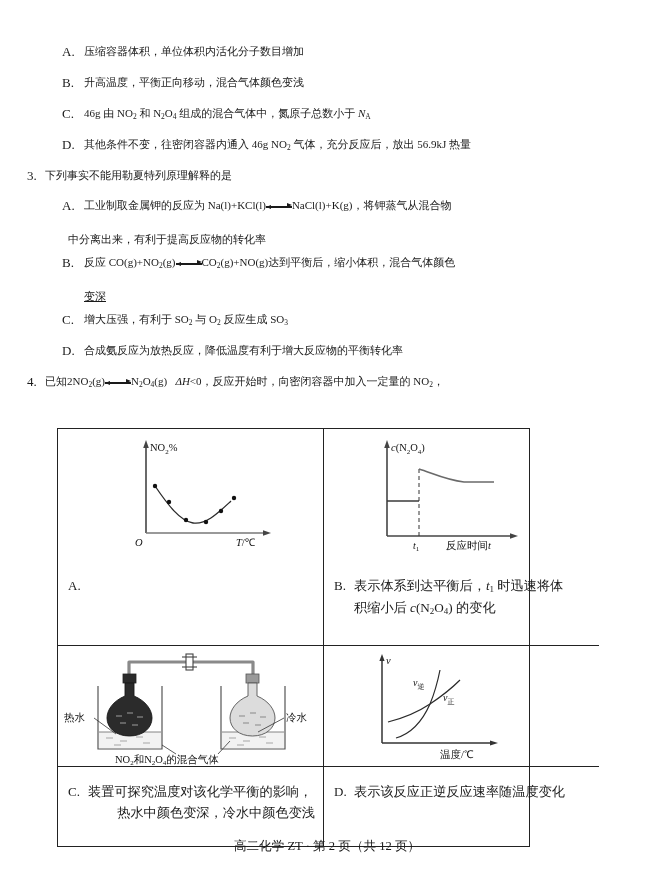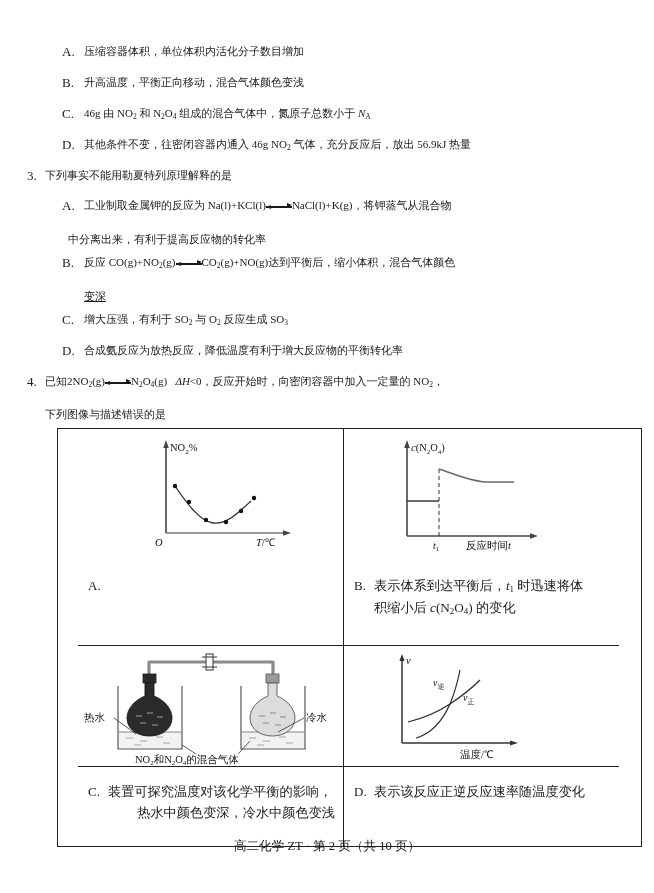--- a/index.html
+++ b/index.html
@@ -73,25 +73,24 @@
   }
 
   
   .abs { position: absolute; }
 
   
   .figtable {
     position: absolute;
     left: 57px;
     top: 405px;
-    width: 585px;
+    width: 473px;
     border: 1px solid #222;
     border-collapse: collapse;
     box-sizing: border-box;
-    padding-left: 20px;
   }
   .figtable .trow { display: flex; }
   .figtable .cell {
     box-sizing: border-box;
     position: relative;
   }
   .cell-left  { width: 266px; flex: 0 0 266px; border-right: 1px solid #222; }
   .cell-right { width: 275px; flex: 0 0 275px; }
   .row-fig  { height: 132px; }
   .row-txt  { height: 85px; border-bottom: 1px solid #222; }
@@ -190,23 +189,20 @@
       <span class="opt-letter">D.</span>
       <span class="opt-text">合成氨反应为放热反应，降低温度有利于增大反应物的平衡转化率</span>
     </div>
   </div>
 
   <div class="abs" style="left:27px; top:374px;">
     <div class="opt-row">
       <span class="num-letter">4.</span>
       <span class="opt-text">已知2NO<sub>2</sub>(g)<span class="eqarrow"><i></i><i class="rev"></i></span>N<sub>2</sub>O<sub>4</sub>(g)&nbsp;&nbsp;&nbsp;<span class="ital">Δ</span><span class="ital">H</span>&lt;0，反应开始时，向密闭容器中加入一定量的 NO<sub>2</sub>，</span>
     </div>
-  </div>
-  <div class="abs" style="left:45px; top:404px;">
-    <span class="opt-text">下列图像与描述错误的是</span>
   </div>
 
   <div class="figtable" style="top:428px;">
 
     <div class="trow">
       <div class="cell cell-left row-fig">
         <div class="chartwrap">
           <svg viewBox="0 0 266 132" width="266" height="132">
 
             <line x1="88" y1="18" x2="88" y2="104" stroke="#444" stroke-width="1.6"></line>
@@ -381,15 +377,15 @@
           <div class="opt-row">
             <span class="opt-letter">D.</span>
             <span>表示该反应正逆反应速率随温度变化</span>
           </div>
         </div>
       </div>
     </div>
 
   </div>
 
-  <div class="footer">高二化学 ZT · 第 2 页（共 10 页）</div>
+  <div class="footer">高二化学 ZT · 第 2 页（共 12 页）</div>
 
 </div>
 
 </body></html>

